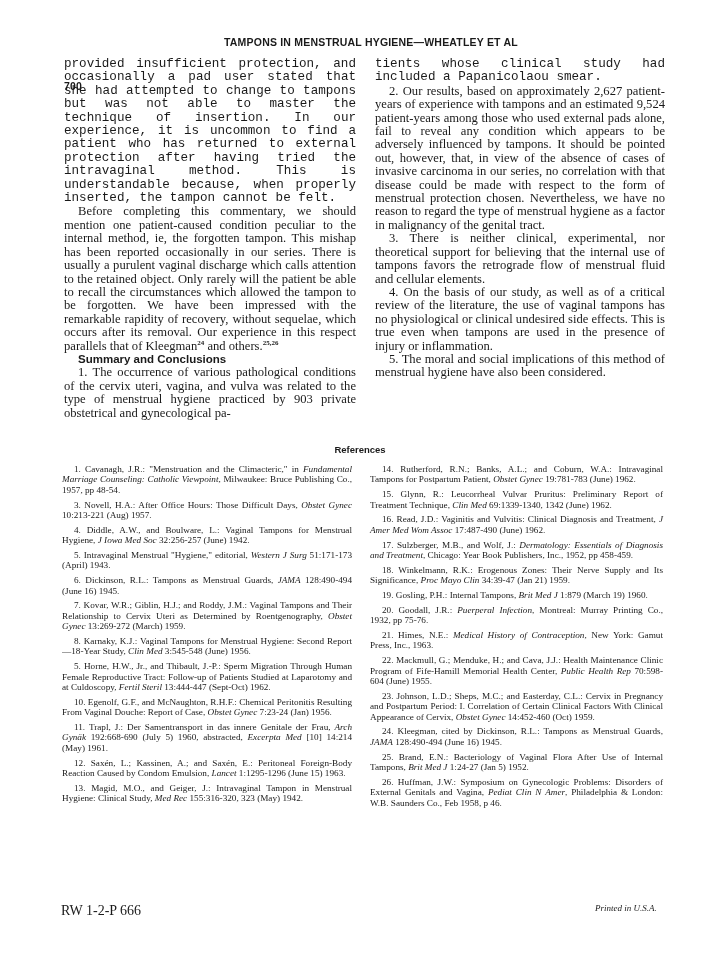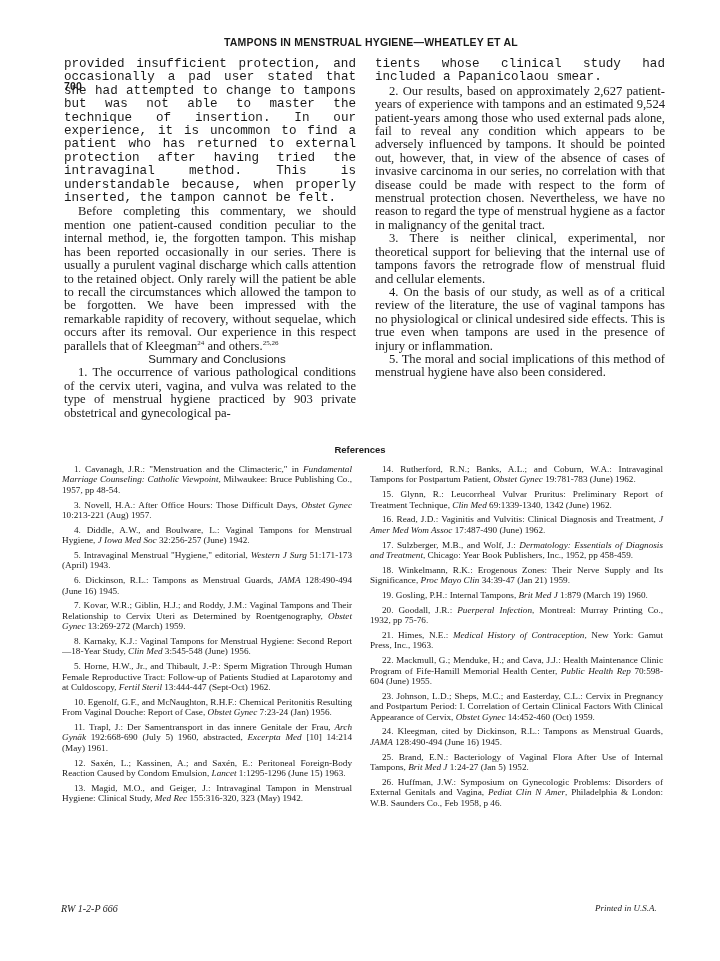--- a/index.html
+++ b/index.html
@@ -8,32 +8,32 @@
   .running-head { position: absolute; top: 36px; left: 64px; width: 598px; height: 14px;
     font-family: "Liberation Sans", sans-serif; font-weight: bold; font-size: 10.5px; letter-spacing: 0.2px; }
   .page-number { position: absolute; left: 0; top: 0; margin-top: 44px; }
   .running-title { position: absolute; left: 160px; top: 0; }
   .body-col { position: absolute; top: 58px; width: 292px;
     font-family: "Liberation Serif", serif; font-size: 12.6px; line-height: 13.4px; text-align: justify; }
   .col-left { left: 64px; }
   .col-right { left: 375px; width: 290px; }
   .body-col p { margin: 0; text-indent: 14px; }
   .body-col p.noindent { text-indent: 0; font-family: Liberation Mono, monospace; }
-  .section-heading { font-family: "Liberation Sans", sans-serif; font-weight: normal; font-size: 11.5px;
-    text-align: center; margin: 18px 0 14px 0; text-indent: 0; }
-  sup { font-size: 7px; line-height: 0; vertical-align: 5px; }
+  .section-heading { font-family: "Liberation Sans", sans-serif; font-weight: bold; font-size: 11.5px;
+    text-align: left; margin: 18px 0 14px 0; text-indent: 0; }
+  sup { font-size: 7px; line-height: 0; vertical-align: 5px; font-weight: bold; }
   .refs-heading { position: absolute; top: 444px; left: 0; width: 720px; text-align: center;
     font-family: "Liberation Sans", sans-serif; font-weight: bold; font-size: 9.5px; }
   .ref-col { position: absolute; top: 464px; font-family: "Liberation Serif", serif;
     font-size: 9.2px; line-height: 10.4px; text-align: justify; }
   .ref-left { left: 62px; width: 290px; }
   .ref-right { left: 370px; width: 293px; }
   .ref { margin: 0 0 4.4px 0; text-indent: 12px; }
   .ref i { font-style: italic; }
-  .footer-left { position: absolute; top: 903px; left: 61px; font-family: "Liberation Serif", serif; font-size: 10px; font-style: italic; }
+  .footer-left { position: absolute; top: 903px; left: 61px; font-family: "Liberation Serif", serif; font-size: 14px; }
   .footer-right { position: absolute; top: 903px; left: 595px; font-family: "Liberation Serif", serif; font-style: italic; font-size: 9px; }
 </style>
 </head>
 <body>
 
 <div class="page">
 
   <div class="running-head">
     <span class="page-number">700</span>
     <span class="running-title">TAMPONS IN MENSTRUAL HYGIENE—WHEATLEY ET AL</span>

